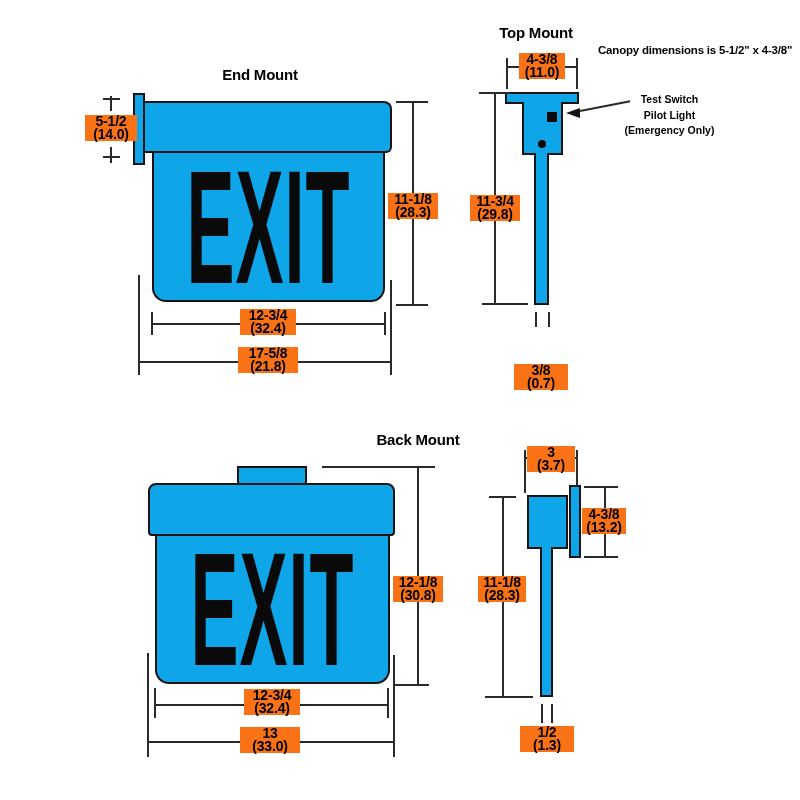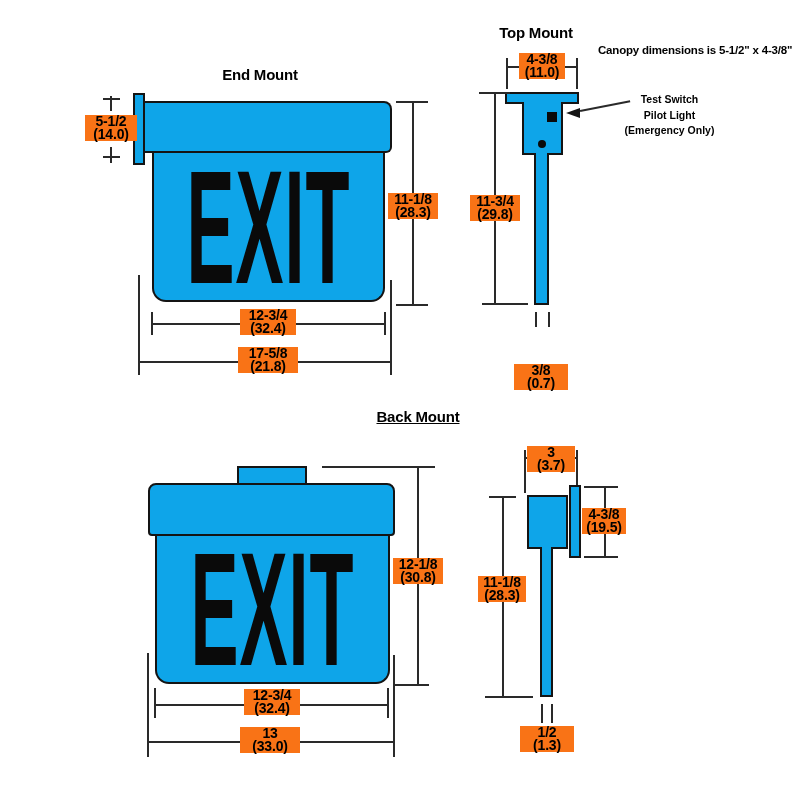--- a/index.html
+++ b/index.html
@@ -103,31 +103,31 @@
   </div>
   <div class="hline" style="left:482px;top:303px;width:46px;"></div>
 
   <div class="vline" style="left:535px;top:312px;height:15px;"></div>
   <div class="vline" style="left:548px;top:312px;height:15px;"></div>
   <div class="dim-label" style="left:514px;top:331px;width:54px;margin-top:33px;">
     <span>3/8</span>
     <span>(0.7)</span>
   </div>
 
-  <div class="title" style="left:358px;top:408px;width:120px;text-decoration:underline;">Back Mount</div>
+  <div class="title" style="left:358px;top:431px;width:120px;">Back Mount</div>
 
   <div class="shape" style="left:237px;top:466px;width:70px;height:19px;"></div>
   <div class="shape" style="left:148px;top:483px;width:247px;height:53px;border-radius:8px 8px 4px 4px;"></div>
   <div class="shape exit-panel" style="left:155px;top:536px;width:235px;height:148px;border-top:none;border-radius:0 0 14px 14px;">
     <div class="exit-text">EXIT</div>
   </div>
 
   <div class="hline" style="left:322px;top:466px;width:113px;"></div>
   <div class="vline" style="left:417px;top:466px;height:219px;"></div>
-  <div class="dim-label" style="left:393px;top:558px;width:50px;">
+  <div class="dim-label" style="left:393px;top:576px;width:50px;">
     <span>12-1/8</span>
     <span>(30.8)</span>
   </div>
   <div class="hline" style="left:393px;top:684px;width:36px;"></div>
 
   <div class="vline" style="left:154px;top:688px;height:30px;"></div>
   <div class="vline" style="left:387px;top:688px;height:30px;"></div>
   <div class="hline" style="left:155px;top:704px;width:233px;"></div>
   <div class="dim-label" style="left:244px;top:689px;width:56px;">
     <span>12-3/4</span>
@@ -151,21 +151,21 @@
   </div>
 
   <div class="shape" style="left:527px;top:495px;width:41px;height:54px;"></div>
   <div class="shape" style="left:569px;top:485px;width:12px;height:73px;"></div>
   <div class="shape" style="left:540px;top:547px;width:13px;height:150px;border-top:none;"></div>
 
   <div class="hline" style="left:584px;top:486px;width:34px;"></div>
   <div class="vline" style="left:604px;top:486px;height:72px;"></div>
   <div class="dim-label" style="left:582px;top:508px;width:44px;">
     <span>4-3/8</span>
-    <span>(19.5)</span>
+    <span>(13.2)</span>
   </div>
   <div class="hline" style="left:584px;top:556px;width:34px;"></div>
 
   <div class="hline" style="left:489px;top:496px;width:27px;"></div>
   <div class="vline" style="left:502px;top:496px;height:202px;"></div>
   <div class="dim-label" style="left:478px;top:576px;width:48px;">
     <span>11-1/8</span>
     <span>(28.3)</span>
   </div>
   <div class="hline" style="left:485px;top:696px;width:48px;"></div>

